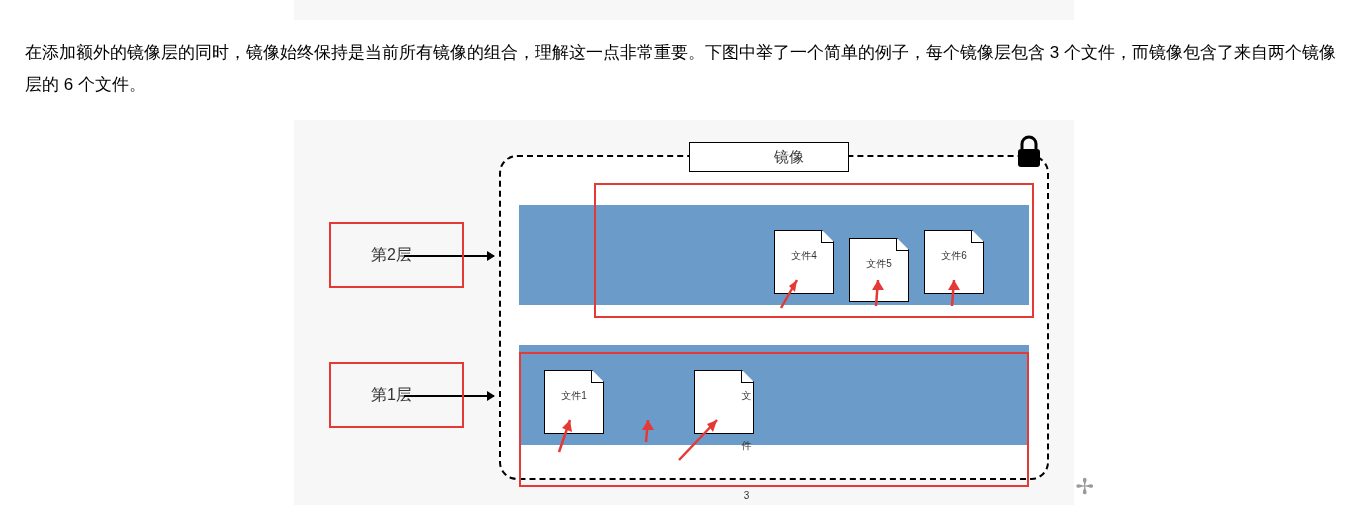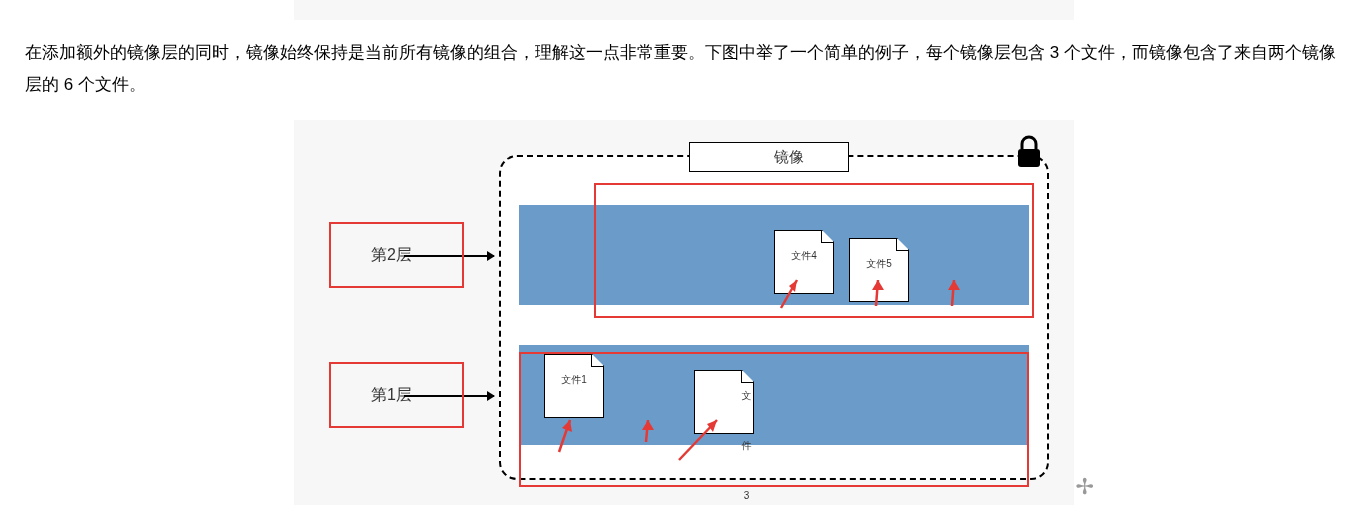--- a/index.html
+++ b/index.html
@@ -151,21 +151,21 @@
     height: 12px;
     border-bottom: 1.5px solid #000;
     border-left: 1.5px solid #000;
     background: transparent;
   }
   
   .file.f4 { left: 470px; top: 100px; }
   .file.f5 { left: 545px; top: 108px; }
   .file.f6 { left: 620px; top: 100px; }
   
-  .file.f1 { left: 240px; top: 224px; }
+  .file.f1 { left: 240px; top: 240px; }
   .file.f2 { left: 315px; top: 240px; }
   .file.f3 { left: 390px; top: 240px; padding-left: 45px; }
 
   
   .redbox.rb-files2 { left: 290px; top: 53px;  width: 440px; height: 135px; }
   .redbox.rb-files1 { left: 215px; top: 222px; width: 510px; height: 135px; }
 
   
   .ptr {
     position: absolute;
@@ -209,20 +209,21 @@
     <div class="layer layer1"></div>
 
     <div class="layer-label l2">第2层</div>
     <div class="layer-label l1">第1层</div>
 
     <div class="arrow-h a2"></div>
     <div class="arrow-h a1"></div>
 
     <div class="file f4">文件4</div>
     <div class="file f5">文件5</div>
+    <div class="file f6">文件6</div>
 
     <div class="file f1">文件1</div>
     <div class="file f3">文件3</div>
 
     <div class="redbox rb-label2"></div>
     <div class="redbox rb-label1"></div>
     <div class="redbox rb-files2"></div>
     <div class="redbox rb-files1"></div>
 
     <div class="ptr" style="left:485px; top:150px;">

